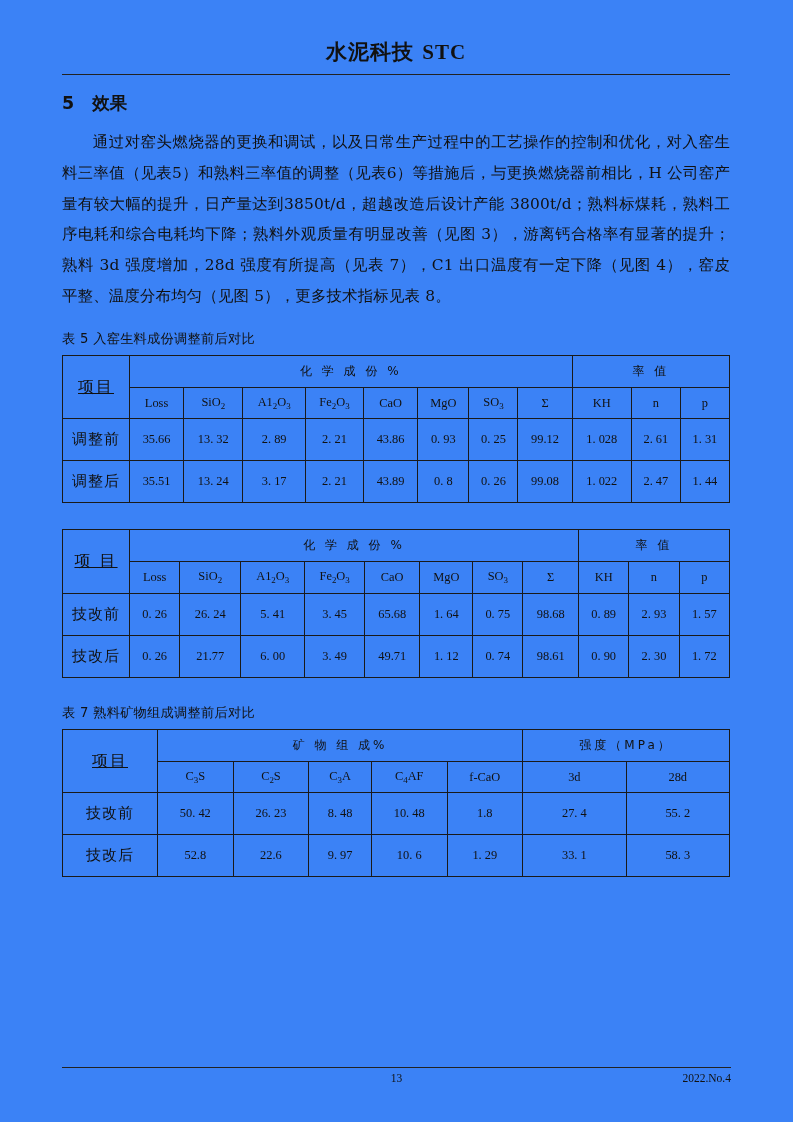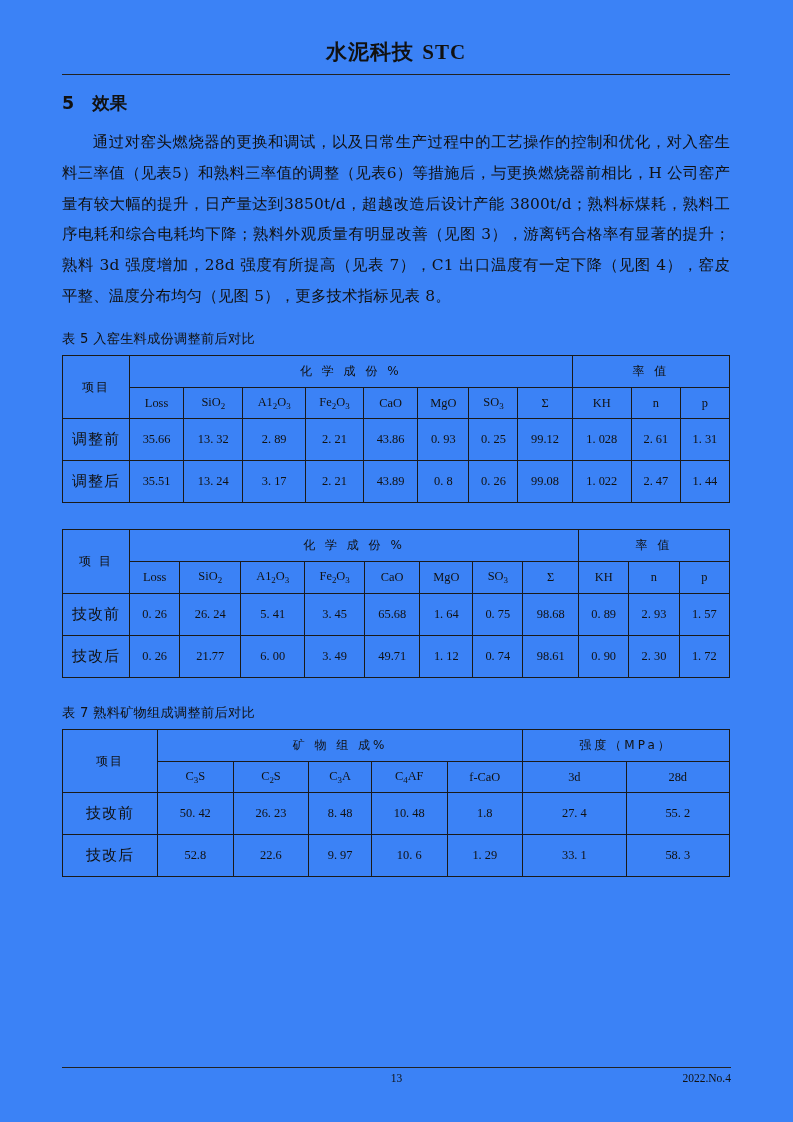--- a/index.html
+++ b/index.html
@@ -94,21 +94,22 @@
     font-size: 12px;
   }
   table.data .rowlabel {
     font-family: "DejaVu Sans", sans-serif;
     letter-spacing: 1px;
     font-size: 15px;
   }
   table.data .item-head {
     font-family: "DejaVu Sans", sans-serif;
     letter-spacing: 2px;
-    font-size: 12px;
+    font-size: 16px;
+    text-decoration: underline;
   }
   table.data td.tall { padding: 11px 2px; }
   sub { font-size: 0.72em; }
 
   
   .footer {
     position: absolute;
     left: 62px;
     right: 62px;
     bottom: 34px;

